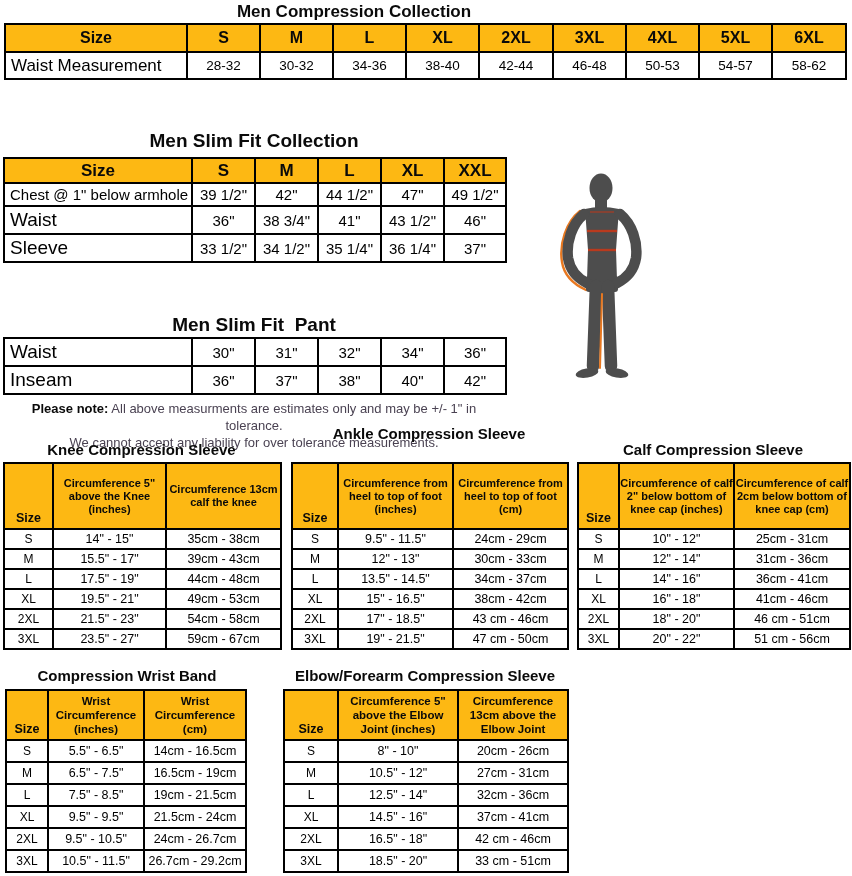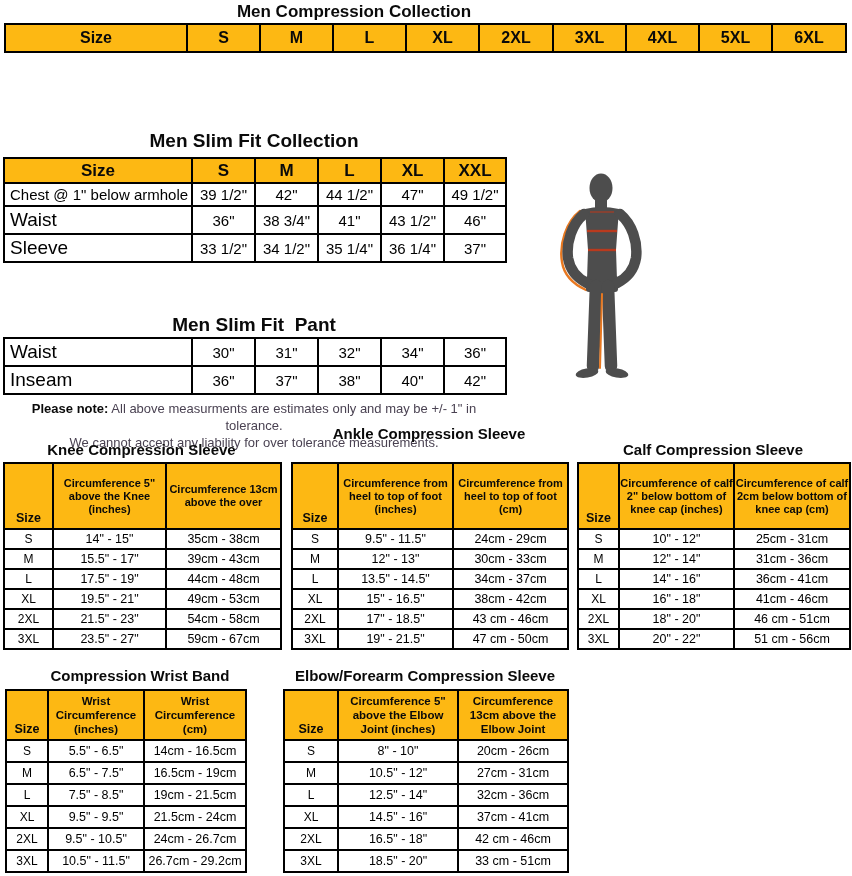--- a/index.html
+++ b/index.html
@@ -91,20 +91,32 @@
           <th>L</th>
           <th>XL</th>
           <th>2XL</th>
           <th>3XL</th>
           <th>4XL</th>
           <th>5XL</th>
           <th>6XL</th>
         </tr>
       </thead>
     <tbody>
+        <tr>
+          <td>Waist Measurement</td>
+          <td>28-32</td>
+          <td>30-32</td>
+          <td>34-36</td>
+          <td>38-40</td>
+          <td>42-44</td>
+          <td>46-48</td>
+          <td>50-53</td>
+          <td>54-57</td>
+          <td>58-62</td>
+        </tr>
       </tbody>
   </table>
 
   <div class="sec-title title-xl" style="left:3px;top:130px;width:502px;">Men Slim Fit Collection</div>
   <table class="tbl t2" style="left:3px;top:157px;width:502px;">
     <colgroup>
       <col style="width:188px">
         <col style="width:63px">
         <col style="width:63px">
       <col style="width:63px">
@@ -188,21 +200,21 @@
   <table class="tbl sm" style="left:3px;top:462px;width:277px;">
     <colgroup>
         <col style="width:49px">
         <col style="width:113px">
         <col style="width:115px">
       </colgroup>
     <thead>
         <tr style="height:66px">
           <th>Size</th>
           <th>Circumference 5" above the Knee (inches)</th>
-          <th>Circumference 13cm above the over</th>
+          <th>Circumference 13cm calf the knee</th>
         </tr>
       </thead>
     <tbody>
         <tr>
           <td>S</td>
           <td>14" - 15"</td>
           <td>35cm - 38cm</td>
         </tr>
         <tr>
           <td>M</td>
@@ -321,21 +333,21 @@
           <td>46 cm - 51cm</td>
         </tr>
         <tr>
           <td>3XL</td>
           <td>20" - 22"</td>
           <td>51 cm - 56cm</td>
         </tr>
       </tbody>
   </table>
 
-  <div class="sec-title title-sm" style="left:20px;top:667px;width:240px;">Compression Wrist Band</div>
+  <div class="sec-title title-sm" style="left:7px;top:667px;width:240px;">Compression Wrist Band</div>
   <table class="tbl sm bm" style="left:5px;top:689px;width:240px;">
     <colgroup>
         <col style="width:42px">
         <col style="width:96px">
         <col style="width:102px">
       </colgroup>
     <thead>
         <tr style="height:50px">
           <th>Size</th>
           <th>Wrist Circumference (inches)</th>

